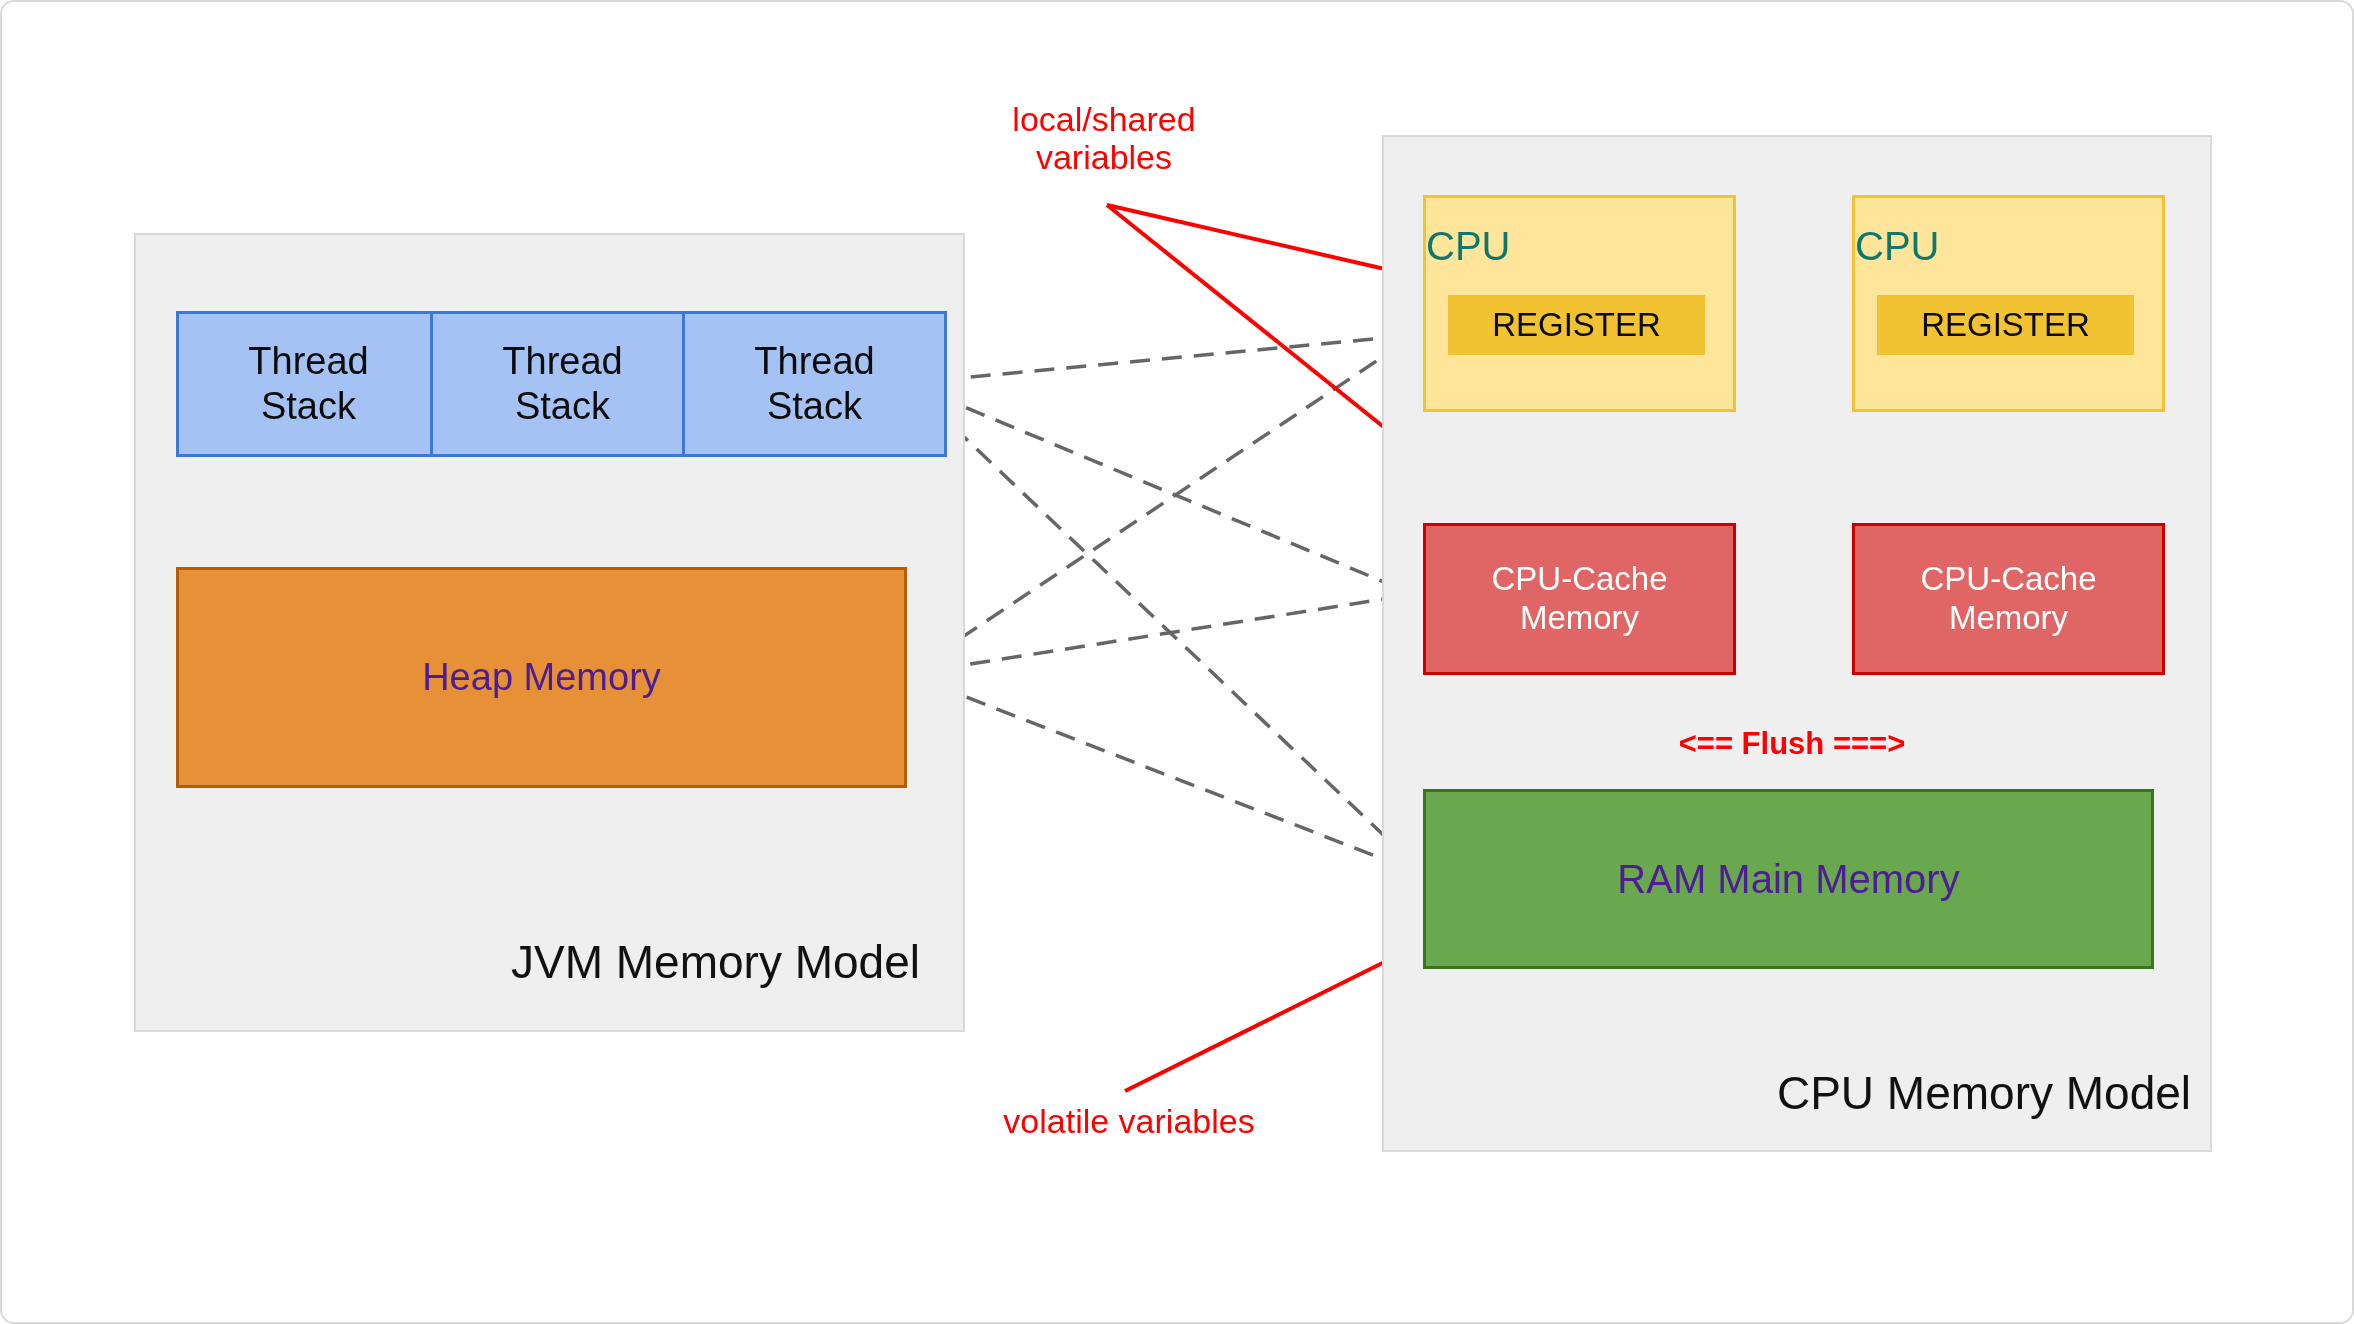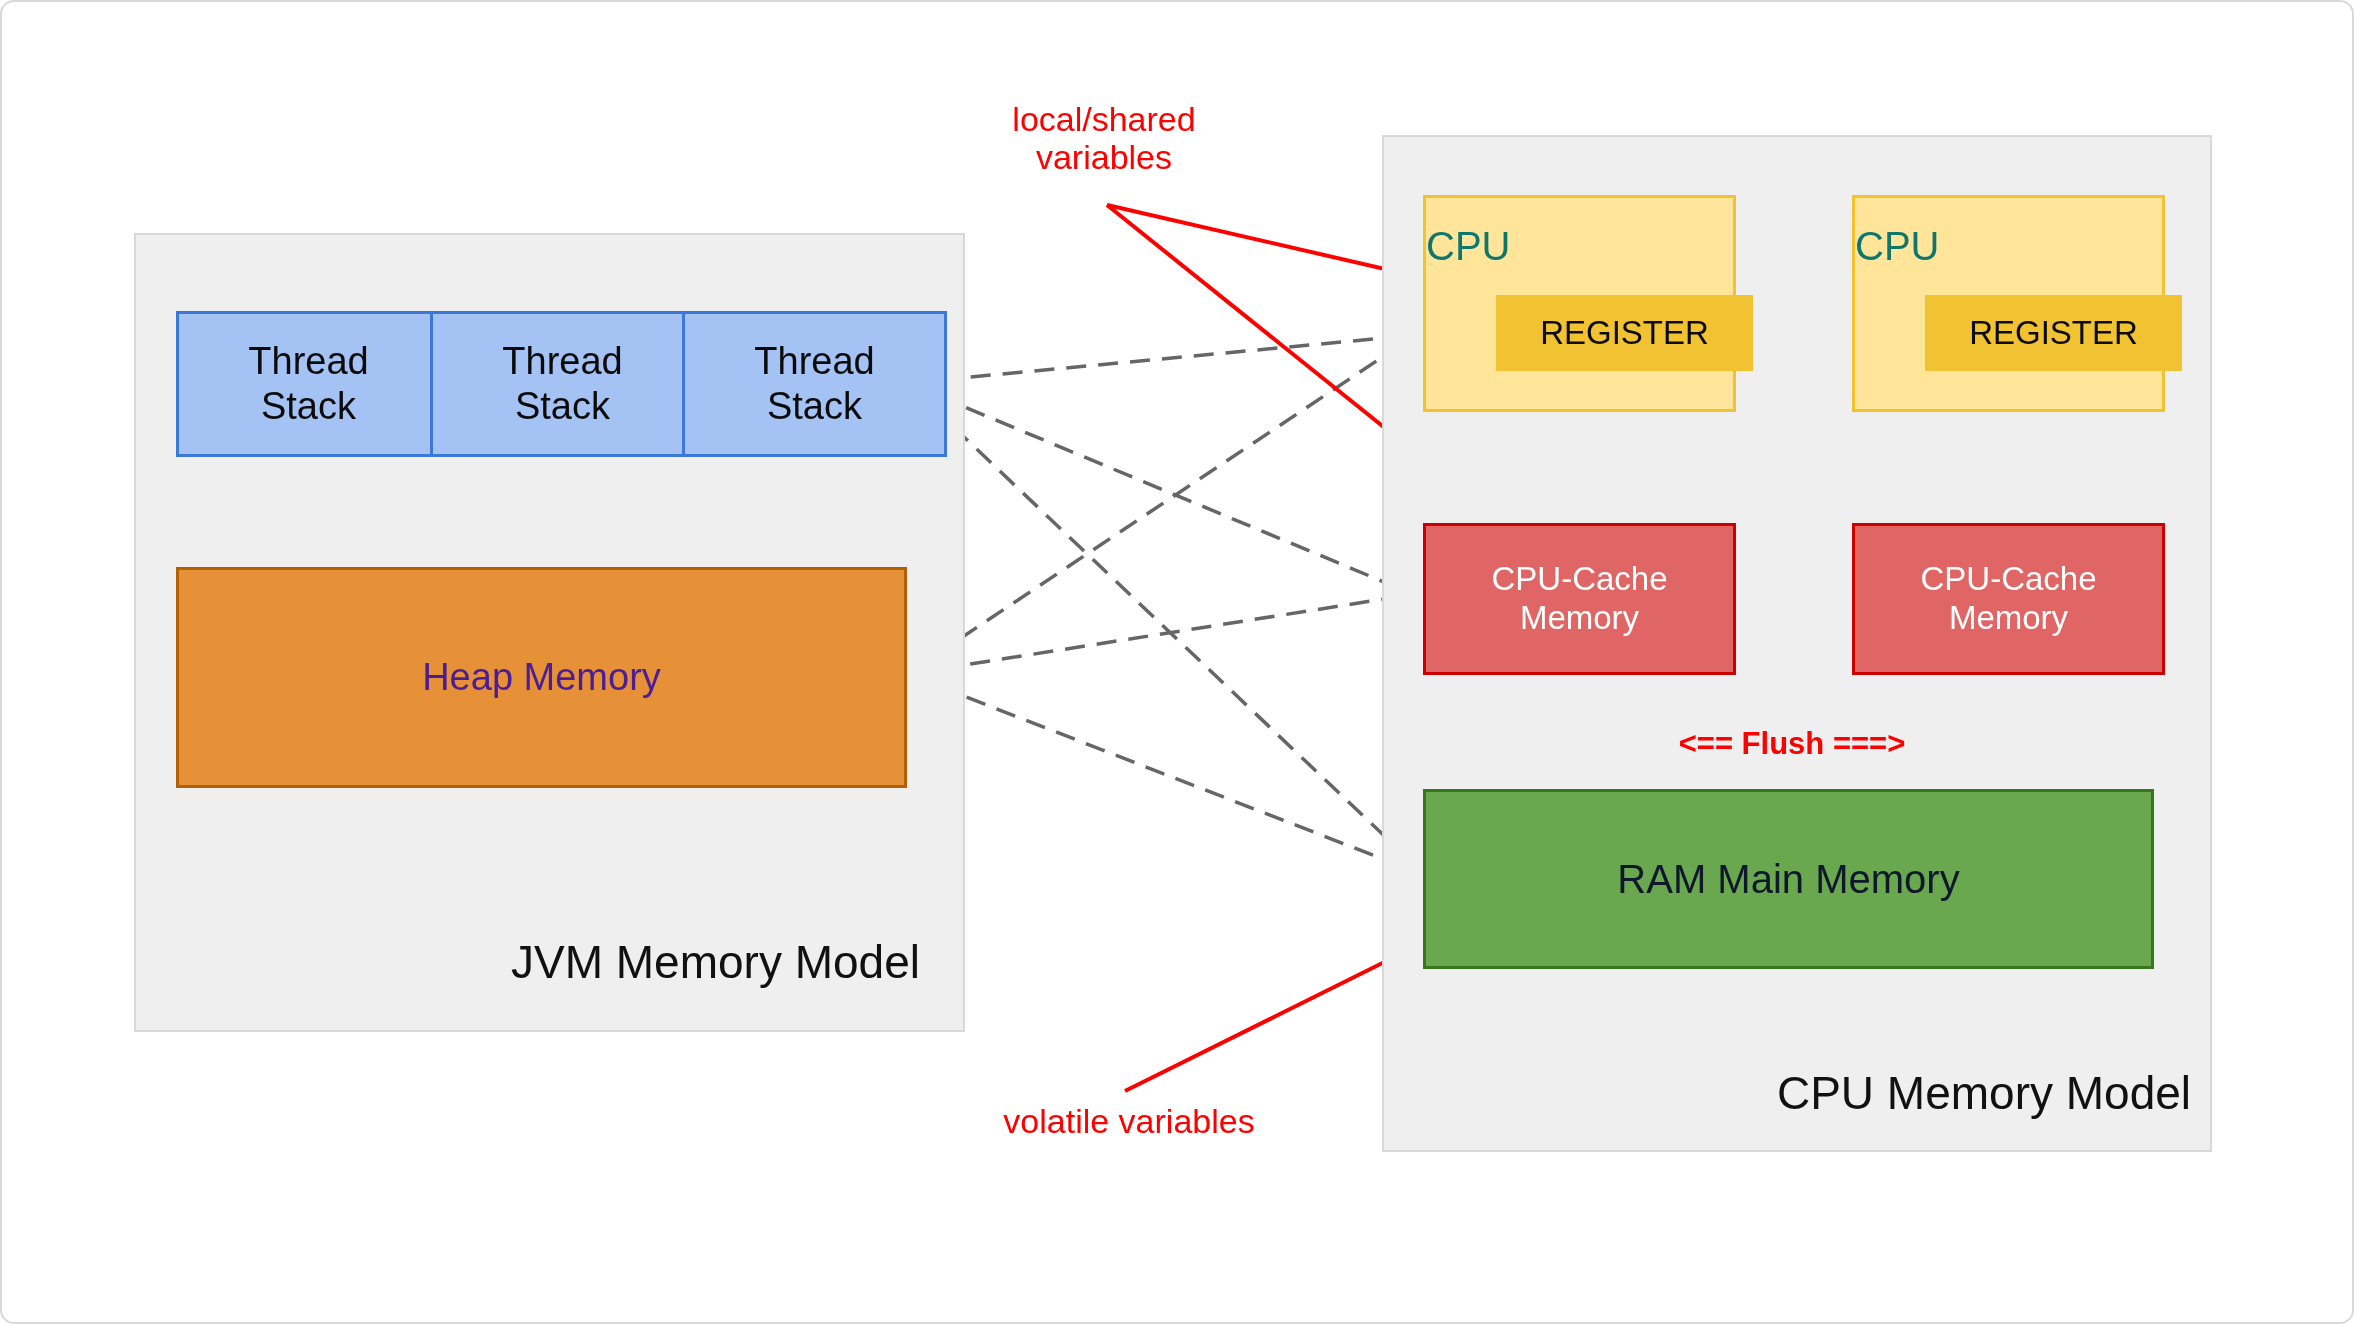--- a/index.html
+++ b/index.html
@@ -18,28 +18,28 @@
        font-size:38px;line-height:1.18;color:#0b0b0b;}
   .ts-1{left:40px;} .ts-2{left:294px;} .ts-3{left:546px;}
   .heap{left:40px;top:332px;width:731px;height:221px;background:#e69138;border:3px solid #b45f06;
        color:#4c1d95;font-size:38px;}
   .panel-title{position:absolute;color:#111111;font-size:46px;text-align:center;white-space:nowrap;}
   .jvm-title{left:375px;top:700px;width:400px;}
   .cpu-title{left:380px;top:929px;width:440px;}
   .cpu-box{position:absolute;top:58px;width:307px;height:211px;background:#ffe599;border:3px solid #f1c232;}
   .cpu-box-1{left:39px;} .cpu-box-2{left:468px;}
   .cpu-label{position:absolute;top:26px;left:0;width:100%;text-align:left;font-size:40px;color:#0f766e;}
-  .register{position:absolute;left:22px;top:97px;width:257px;height:76px;background:#f1c232;
-       display:flex;align-items:center;justify-content:center;font-size:33px;color:#0b0b0b;margin-left:48px;}
+  .register{position:absolute;left:22px;top:97px;width:257px;height:60px;background:#f1c232;
+       display:flex;align-items:center;justify-content:center;font-size:33px;color:#0b0b0b;}
   .cache{position:absolute;top:386px;width:307px;height:146px;background:#e06666;border:3px solid #cc0000;
        display:flex;align-items:center;justify-content:center;text-align:center;white-space:pre-line;
        color:#ffffff;font-size:33px;line-height:1.18;}
   .cache-1{left:39px;} .cache-2{left:468px;}
   .ram{left:39px;top:652px;width:731px;height:180px;background:#6aa84f;border:3px solid #38761d;
-       color:#0f172a;font-size:40px;}
+       color:#4c1d95;font-size:40px;}
   .annotation{position:absolute;color:#ff0000;text-align:center;white-space:pre-line;}
   .ann-local{left:922px;top:98px;width:360px;font-size:34px;line-height:1.12;}
   .ann-volatile{left:927px;top:1100px;width:400px;font-size:34px;}
   .ann-flush{left:1620px;top:724px;width:340px;font-size:31px;font-weight:bold;white-space:nowrap;}
 </style>
 </head>
 <body>
 
 <div class="canvas">
 

